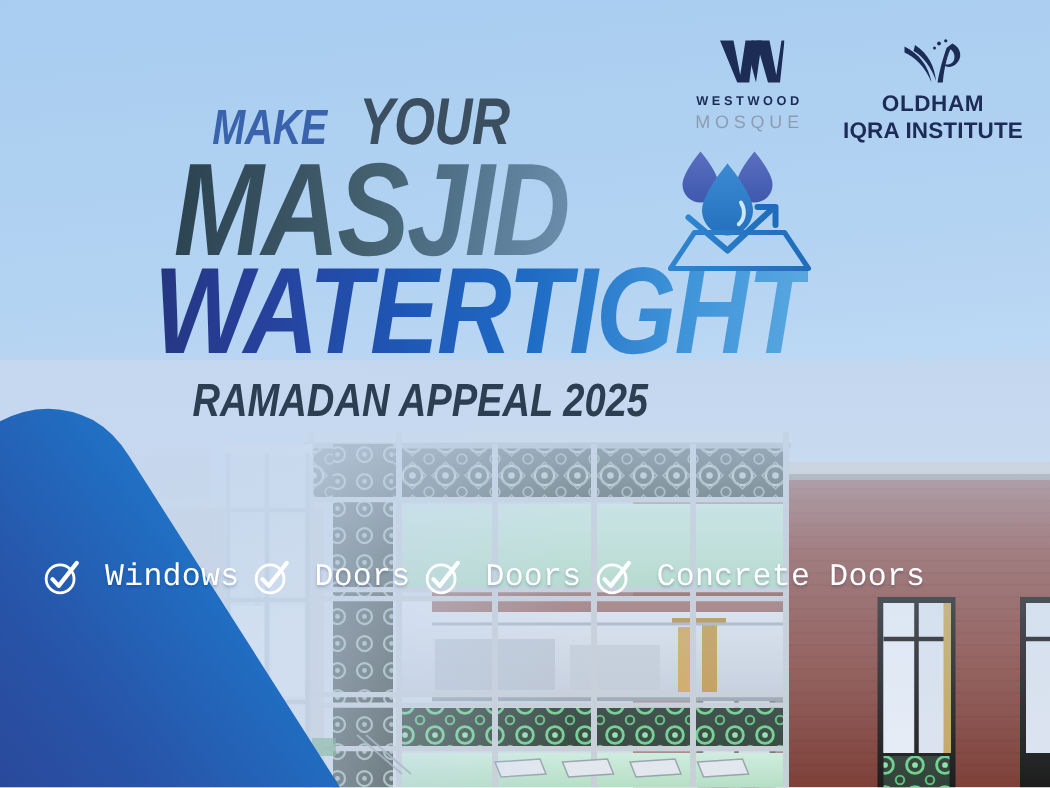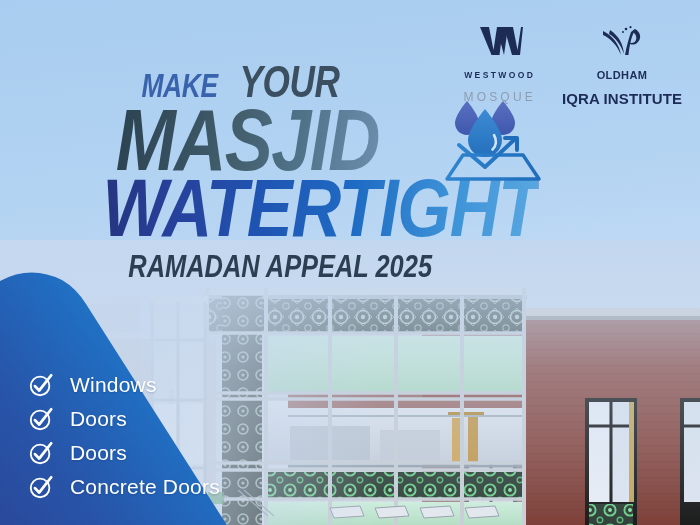--- a/index.html
+++ b/index.html
@@ -19,22 +19,23 @@
   
   #building-art { position:absolute; left:0; top:240px; width:700px; height:285px; }
 
   
   #wedge { position:absolute; left:-10px; top:270px; width:400px; height:260px; }
 
   
   #checklist {
     position:absolute; left:28px; top:372px;
     width:270px;
-    display:flex; flex-direction:column; gap:8px;
+    display:flex; flex-direction:row; gap:8px;
     z-index:6;
+    font-family:Liberation Mono, monospace;
   }
   .check-row { display:flex; align-items:center; gap:16px; }
   .check-icon { width:26px; height:26px; flex:0 0 26px; display:block; }
   .check-label {
     color:#ffffff;
     font-size:21px;
     font-weight:400;
     letter-spacing:0.2px;
     white-space:nowrap;
     text-shadow:0 1px 2px rgba(10,40,90,.25);
@@ -122,32 +123,32 @@
 
   
   #drop-mark { position:absolute; left:437px; top:97px; width:110px; height:88px; z-index:8; }
 
   
   #logos {
     position:absolute; right:18px; top:26px;
     display:flex; align-items:flex-start; gap:26px;
     z-index:9;
   }
-  .logo-block { display:flex; flex-direction:column; align-items:center;gap:8px; }
+  .logo-block { display:flex; flex-direction:column; align-items:center; }
   .logo-mark { display:block; }
   .logo-l1 {
     color:#1d2c55; font-weight:bold; font-size:8.5px;
     letter-spacing:2.4px; margin-top:6px; white-space:nowrap;
   }
   .logo-l2 {
     color:#8f9cb0; font-weight:400; font-size:12px;
     letter-spacing:3.2px; margin-top:2px; white-space:nowrap;
   }
   .oiq-l1 {
-    color:#1d2c55; font-weight:bold; font-size:11px;
+    color:#1d2c55; font-weight:bold; font-size:15px;
     letter-spacing:.4px; margin-top:5px; white-space:nowrap;
   }
   .oiq-l2 {
     color:#1d2c55; font-weight:bold; font-size:15px;
     letter-spacing:.1px; margin-top:1px; white-space:nowrap;
   }
 </style>
 </head>
 <body>
 

